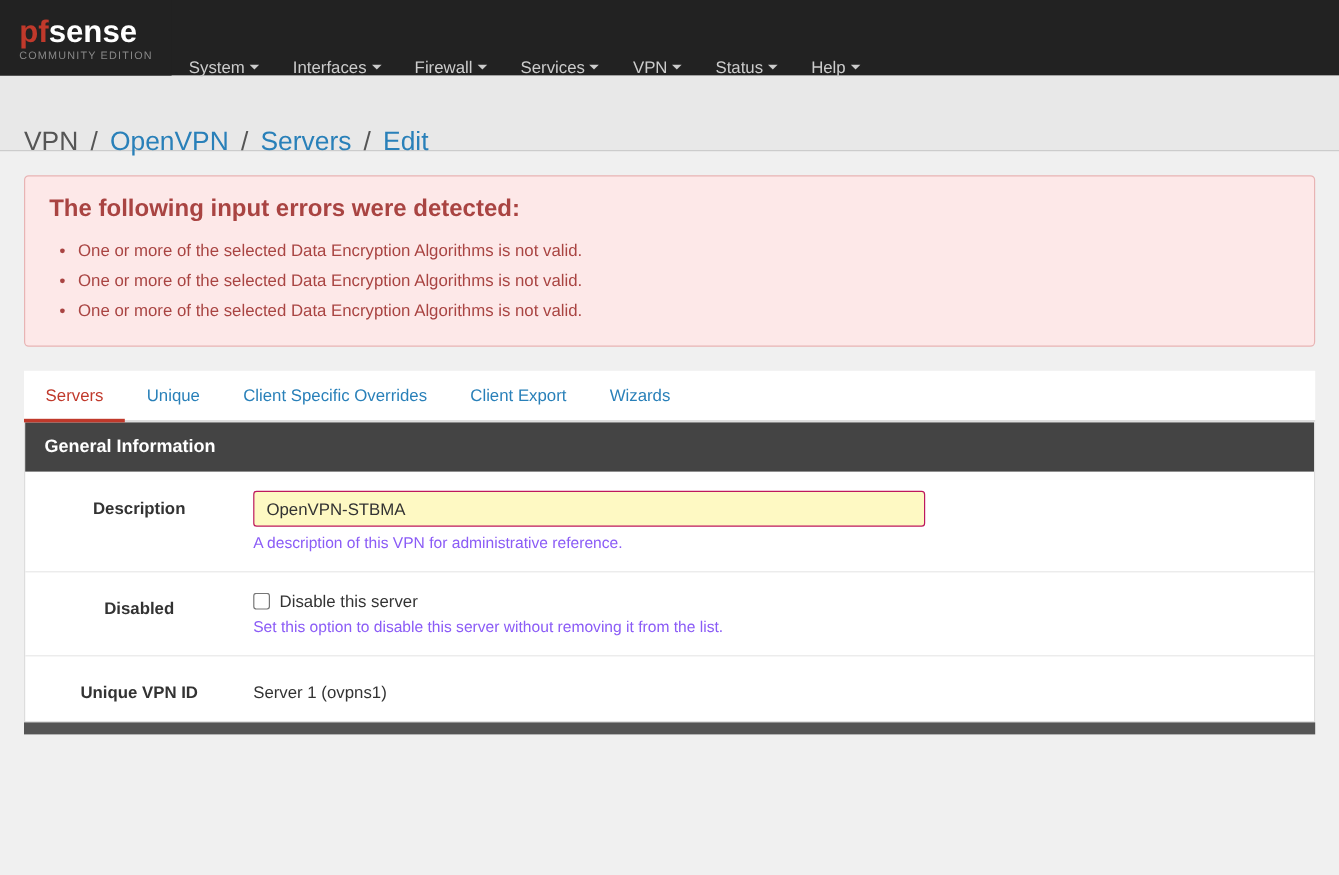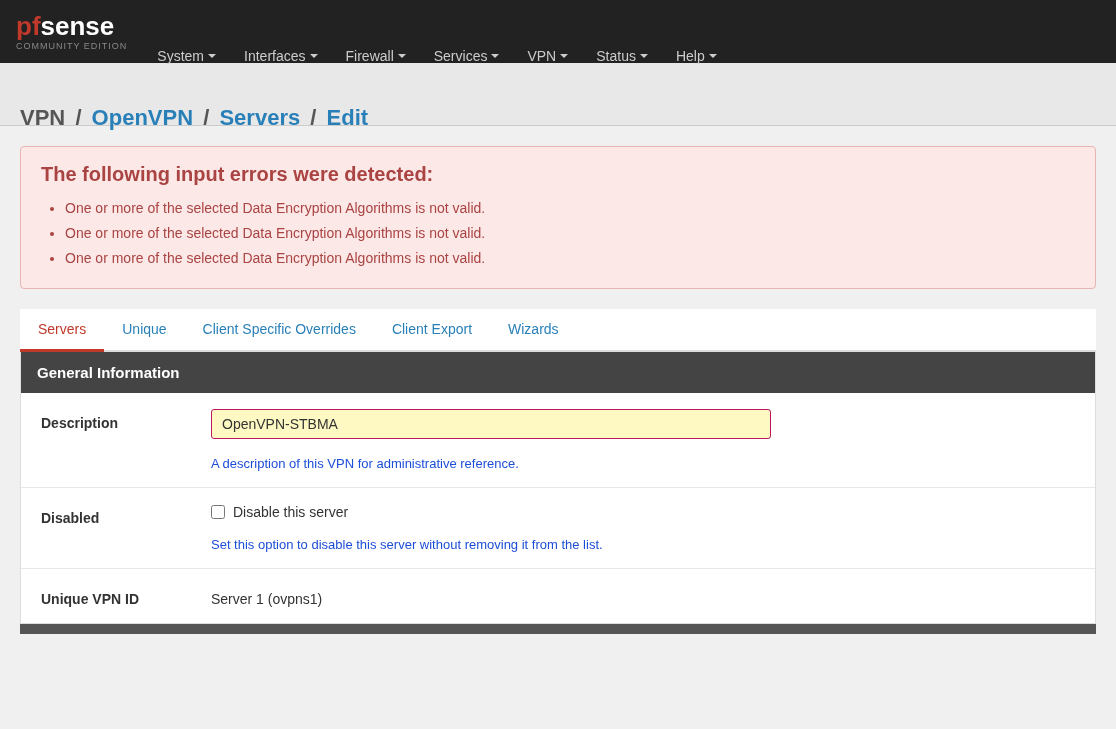--- a/index.html
+++ b/index.html
@@ -63,21 +63,21 @@
     .breadcrumb-bar {
       background: #e8e8e8;
       padding: 0 20px;
       height: 63px;
       display: flex;
       align-items: center;
       border-bottom: 1px solid #ccc;
     }
     .breadcrumb-bar h1 {
       font-size: 22px;
-      font-weight: 700;
+      font-weight: 400;
       color: #555;
       margin-top: 48px;
     }
     .breadcrumb-bar h1 a { color: #2980b9; text-decoration: none; }
     .breadcrumb-bar h1 .sep { color: #555; margin: 0 4px; }
 
     
     .content { padding: 20px; }
 
     
@@ -148,40 +148,40 @@
       padding: 16px 20px;
     }
     .form-row:last-child { border-bottom: none; }
     .form-label {
       width: 170px;
       min-width: 170px;
       font-weight: bold;
       font-size: 14px;
       color: #333;
       padding-top: 6px;
-      text-align: left;
+      text-align: center;
       padding-right: 20px;
     }
     .form-control-group {
       flex: 1;
     }
     .form-input {
       width: 100%;
       max-width: 560px;
       padding: 6px 10px;
       border: 1px solid #be185d;
       border-radius: 3px;
       font-size: 14px;
       color: #333;
       background: #fef9c3;
     }
     .form-help {
-      color: #1d4ed8;
+      color: #8b5cf6;
       font-size: 13px;
-      margin-top: 17px;
+      margin-top: 6px;
     }
     .checkbox-row {
       display: flex;
       align-items: center;
       gap: 8px;
     }
     .checkbox-row input[type="checkbox"] {
       width: 14px;
       height: 14px;
     }

